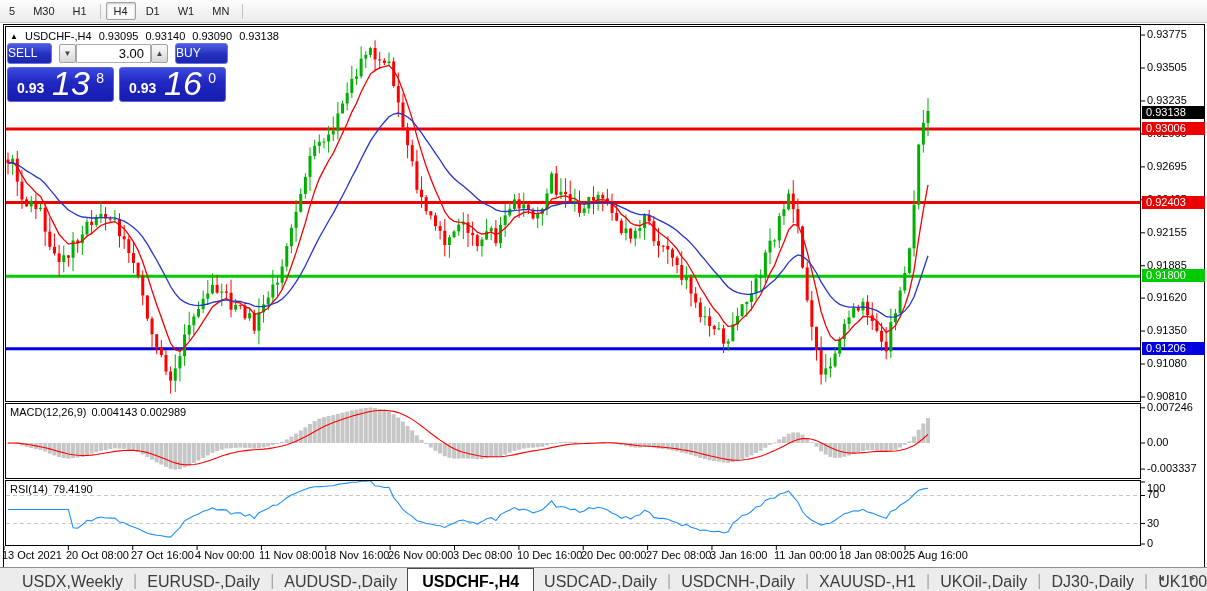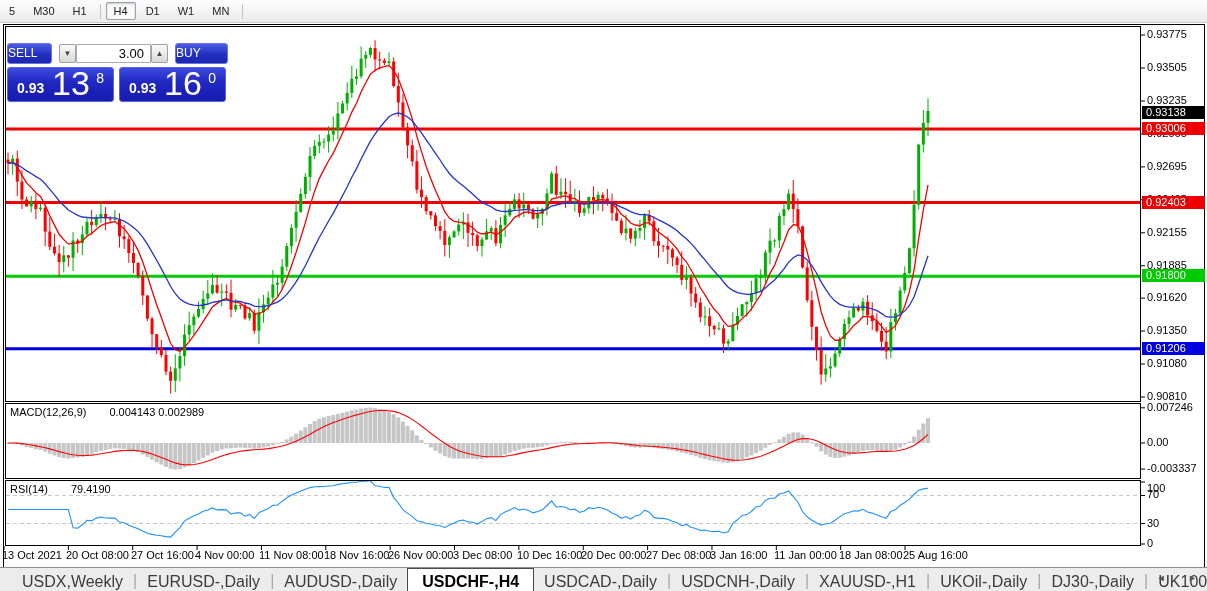--- a/index.html
+++ b/index.html
@@ -27,29 +27,29 @@
   .oc-buy{left:168px;top:1px;width:53px;height:21px;line-height:19px;}
   .spin-btn{position:absolute;top:2px;width:17px;height:19px;background:linear-gradient(#fbfbfb,#d7d7d7);
             border:1px solid #9aa0a6;box-sizing:border-box;color:#445;font-size:8px;text-align:center;line-height:17px;border-radius:2px;}
   .spin-down{left:52px;} .spin-up{left:144px;}
   .vol-input{position:absolute;left:69px;top:2px;width:75px;height:19px;border:1px solid #adadad;box-sizing:border-box;
              font-family:"Liberation Sans",sans-serif;font-size:13px;text-align:right;padding-right:6px;color:#000;}
   .price-box{position:absolute;top:25px;width:107px;height:35px;color:#fff;border-radius:3px;
              background:linear-gradient(#3c4ade,#2026c0 45%,#161cae);border:1px solid #5a64e4;box-sizing:border-box;}
   .pb-sell{left:0;} .pb-buy{left:112px;}
   .pb-small{position:absolute;left:9px;bottom:5px;font-size:14px;font-weight:bold;text-align:center;}
-  .pb-big{position:absolute;left:44px;top:-4px;font-size:34px;font-weight:normal;}
+  .pb-big{position:absolute;left:44px;top:-4px;font-size:34px;font-weight:normal;font-style:italic;}
   .pb-sup{position:absolute;right:9px;top:2px;font-size:14px;}
   
   .ptick{position:absolute;left:1147px;font-size:11px;color:#000;white-space:nowrap;}
   .tag{position:absolute;left:1142px;width:63px;height:13px;color:#fff;font-size:11px;line-height:13px;
        padding-left:4px;box-sizing:border-box;white-space:nowrap;}
   .dlabel{position:absolute;top:549px;font-size:11px;color:#000;white-space:nowrap;}
   .ind-label{position:absolute;font-size:11px;color:#000;white-space:nowrap;z-index:4;}
-  .ind-label span{margin-right:23px;}
+  .ind-label span{margin-right:5px;}
   
   .tabbar{position:absolute;left:0;top:567px;width:1207px;height:40px;box-sizing:border-box;
           background:#ececec;border-top:1px solid #8f8f8f;display:flex;align-items:stretch;
           font-size:16px;color:#3c3c3c;padding-left:12px;}
   .tab{padding:5px 10px 0 10px;white-space:nowrap;}
   .tab.active{background:#fff;border:1px solid #4a4a4a;border-bottom:none;color:#000;font-weight:bold;padding:4px 14px 0 14px;}
   .tab-sep{color:#a8a8a8;padding-top:4px;}
   .tab-arrows{position:absolute;right:10px;top:573px;color:#555;font-size:9px;}
   .tab-arrows span{margin-left:20px;}
 </style>
@@ -733,20 +733,28 @@
         <line x1="518.88" x2="518.88" y1="546" y2="550"></line>
         <line x1="583.24" x2="583.24" y1="546" y2="550"></line>
         <line x1="647.6" x2="647.6" y1="546" y2="550"></line>
         <line x1="711.96" x2="711.96" y1="546" y2="550"></line>
         <line x1="776.3199999999999" x2="776.3199999999999" y1="546" y2="550"></line>
         <line x1="840.68" x2="840.68" y1="546" y2="550"></line>
         <line x1="905.04" x2="905.04" y1="546" y2="550"></line>
       </g>
     </svg>
 
+  <div class="ohlc-line">
+    <span class="arrow-ico">▲</span>
+    <span>USDCHF-,H4</span>
+    <span>0.93095</span>
+    <span>0.93140</span>
+    <span>0.93090</span>
+    <span>0.93138</span>
+  </div>
 
   <div class="oneclick">
     <div class="btn-blue oc-sell">SELL</div>
     <div class="spin-btn spin-down">▼</div>
     <input class="vol-input" value="3.00" style="">
     <div class="spin-btn spin-up">▲</div>
     <div class="btn-blue oc-buy">BUY</div>
     <div class="price-box pb-sell">
       <span class="pb-small">0.93</span>
       <span class="pb-big">13</span>

